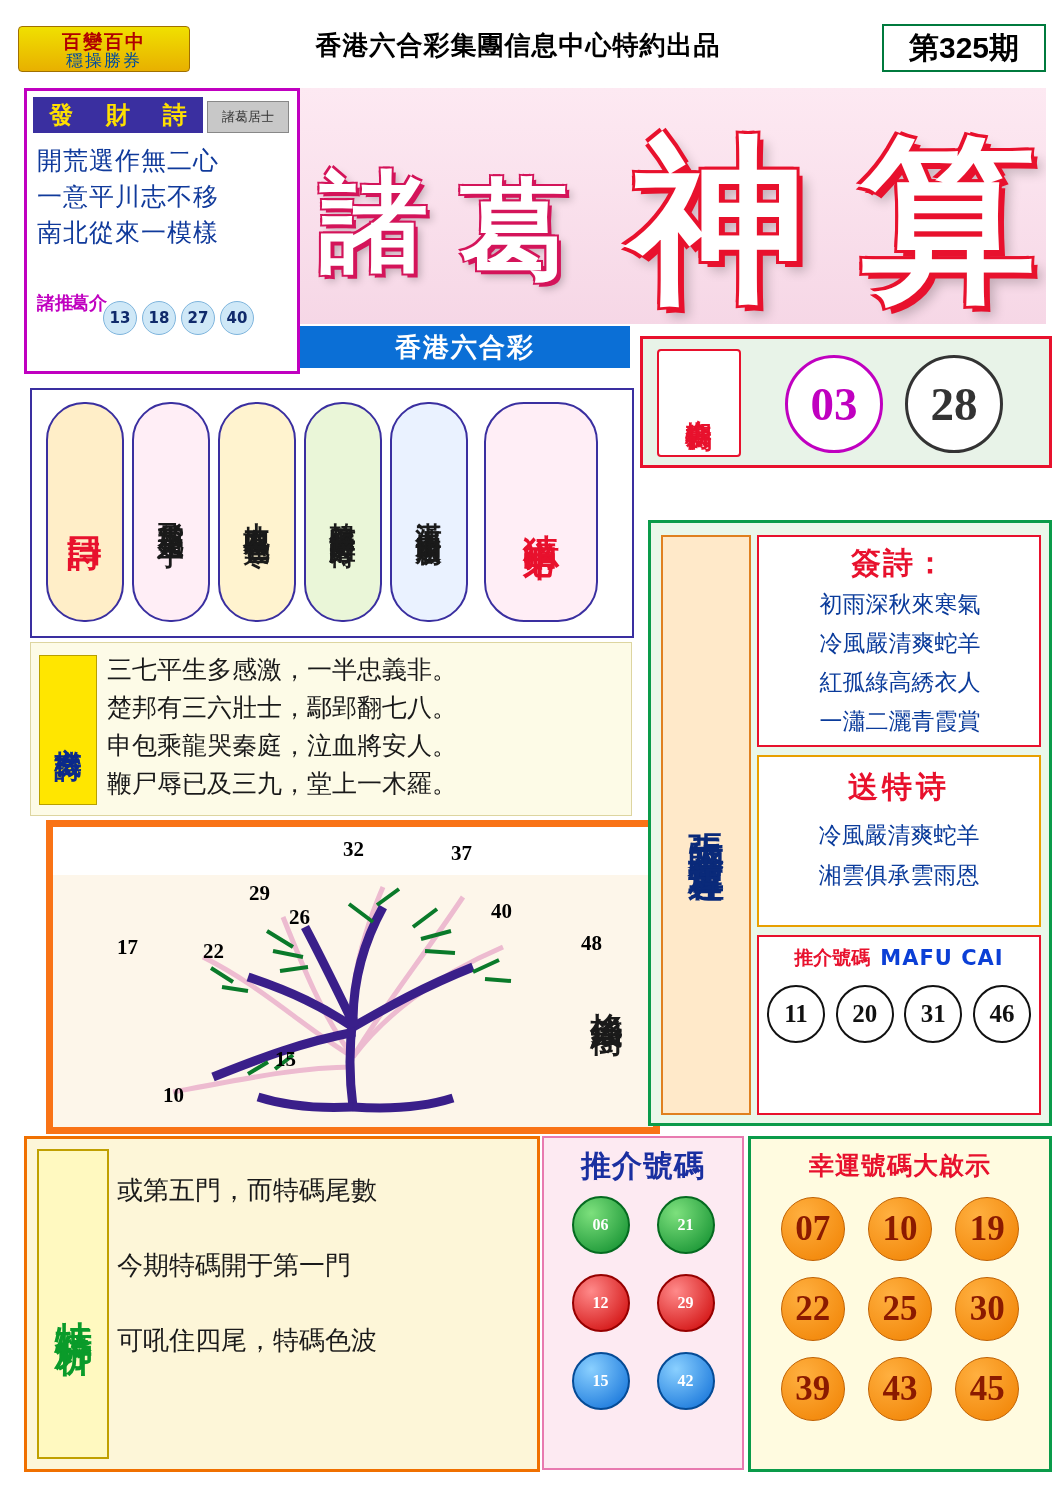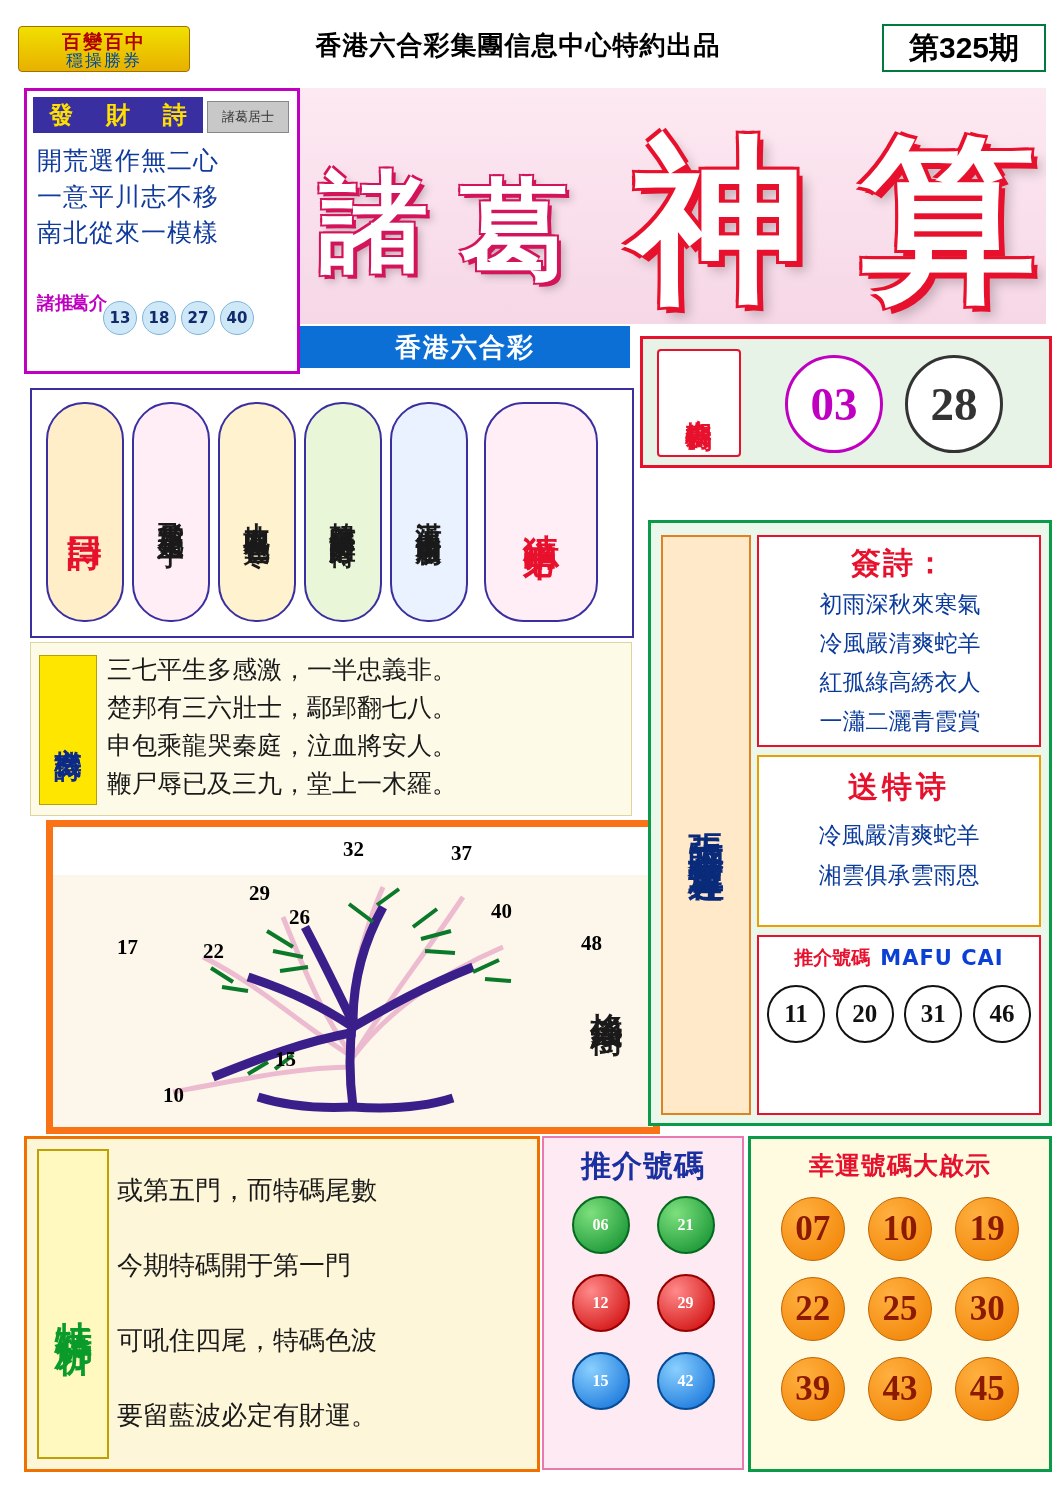--- a/index.html
+++ b/index.html
@@ -302,21 +302,20 @@
   </div>
 
   <div class="an">
     <div class="an-lbl">
       <span>特碼分析</span>
     </div>
     <div class="an-lines">
       <div>或第五門，而特碼尾數</div>
       <div>今期特碼開于第一門</div>
       <div>可吼住四尾，特碼色波</div>
-      <div>要留藍波必定有財運。</div>
     </div>
   </div>
 
   <div class="bm">
     <div class="bm-t">推介號碼</div>
     <div class="bm-grid">
       <div class="bmball bm-g">06</div>
       <div class="bmball bm-g">21</div>
       <div class="bmball bm-r">12</div>
       <div class="bmball bm-r">29</div>

